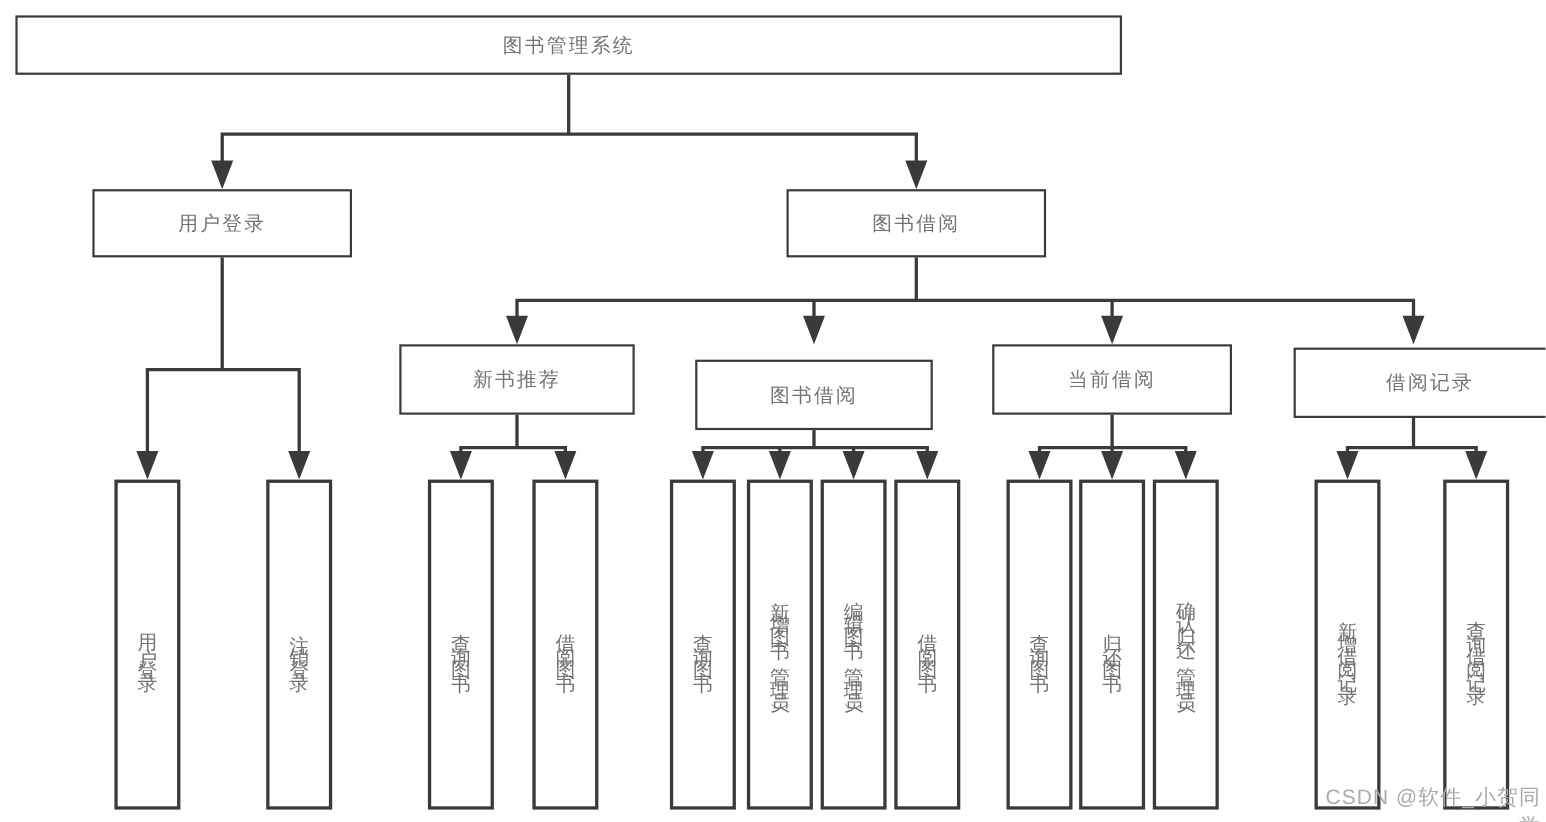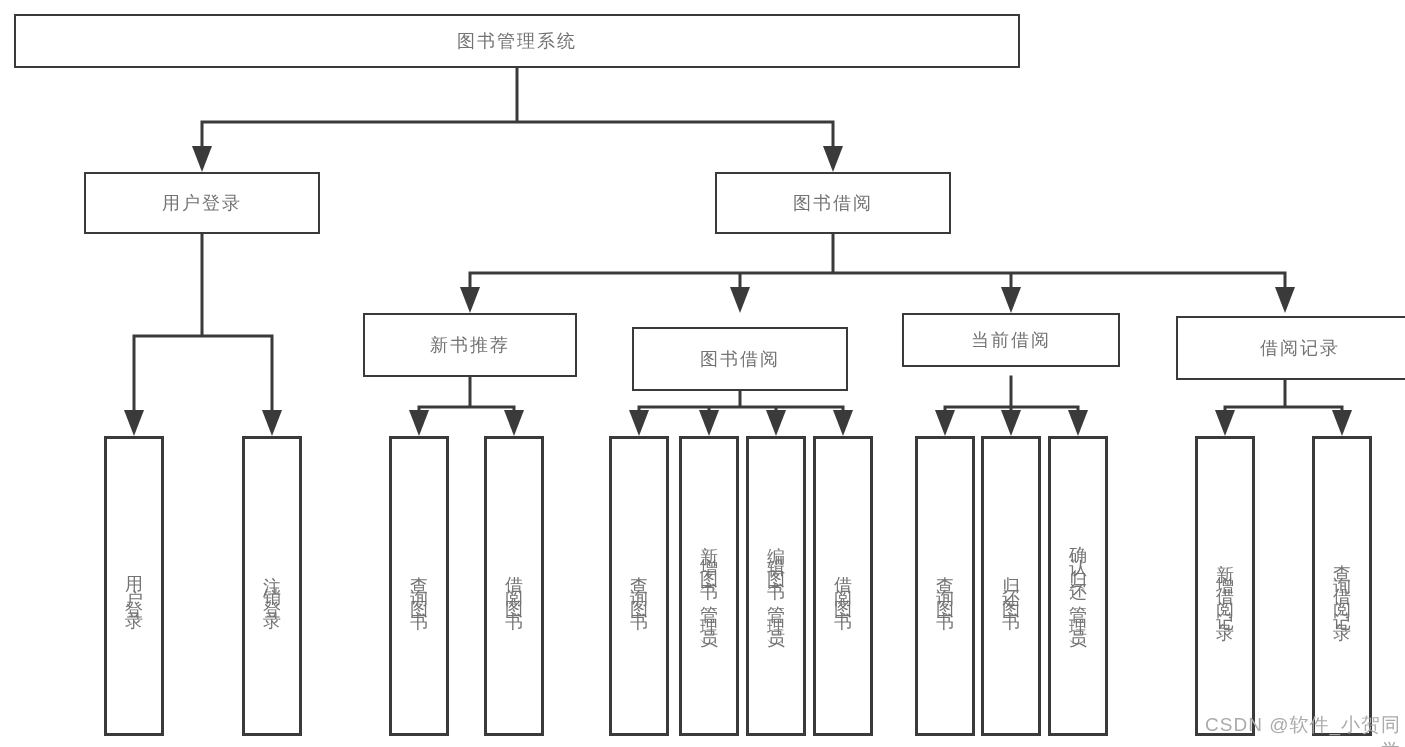--- a/index.html
+++ b/index.html
@@ -71,21 +71,21 @@
   </g>
 </svg>
 
 <div class="box" style="left:14px;top:14px;width:1006px;height:54px">图书管理系统</div>
 
 <div class="box" style="left:84px;top:172px;width:236px;height:62px">用户登录</div>
 <div class="box" style="left:715px;top:172px;width:236px;height:62px">图书借阅</div>
 
 <div class="box" style="left:363px;top:313px;width:214px;height:64px">新书推荐</div>
 <div class="box" style="left:632px;top:327px;width:216px;height:64px">图书借阅</div>
-<div class="box" style="left:902px;top:313px;width:218px;height:54px">当前借阅</div>
+<div class="box" style="left:902px;top:313px;width:218px;height:64px">当前借阅</div>
 <div class="box" style="left:1176px;top:316px;width:248px;height:64px">借阅记录</div>
 
 <div class="box leaf" style="left:104px;top:436px;width:60px;height:300px">用户登录</div>
 <div class="box leaf" style="left:242px;top:436px;width:60px;height:300px">注销登录</div>
 
 <div class="box leaf" style="left:389px;top:436px;width:60px;height:300px">查询图书</div>
 <div class="box leaf" style="left:484px;top:436px;width:60px;height:300px">借阅图书</div>
 
 <div class="box leaf" style="left:609px;top:436px;width:60px;height:300px">查询图书</div>
 <div class="box leaf" style="left:679px;top:436px;width:60px;height:300px">新增图书（管理员）</div>

